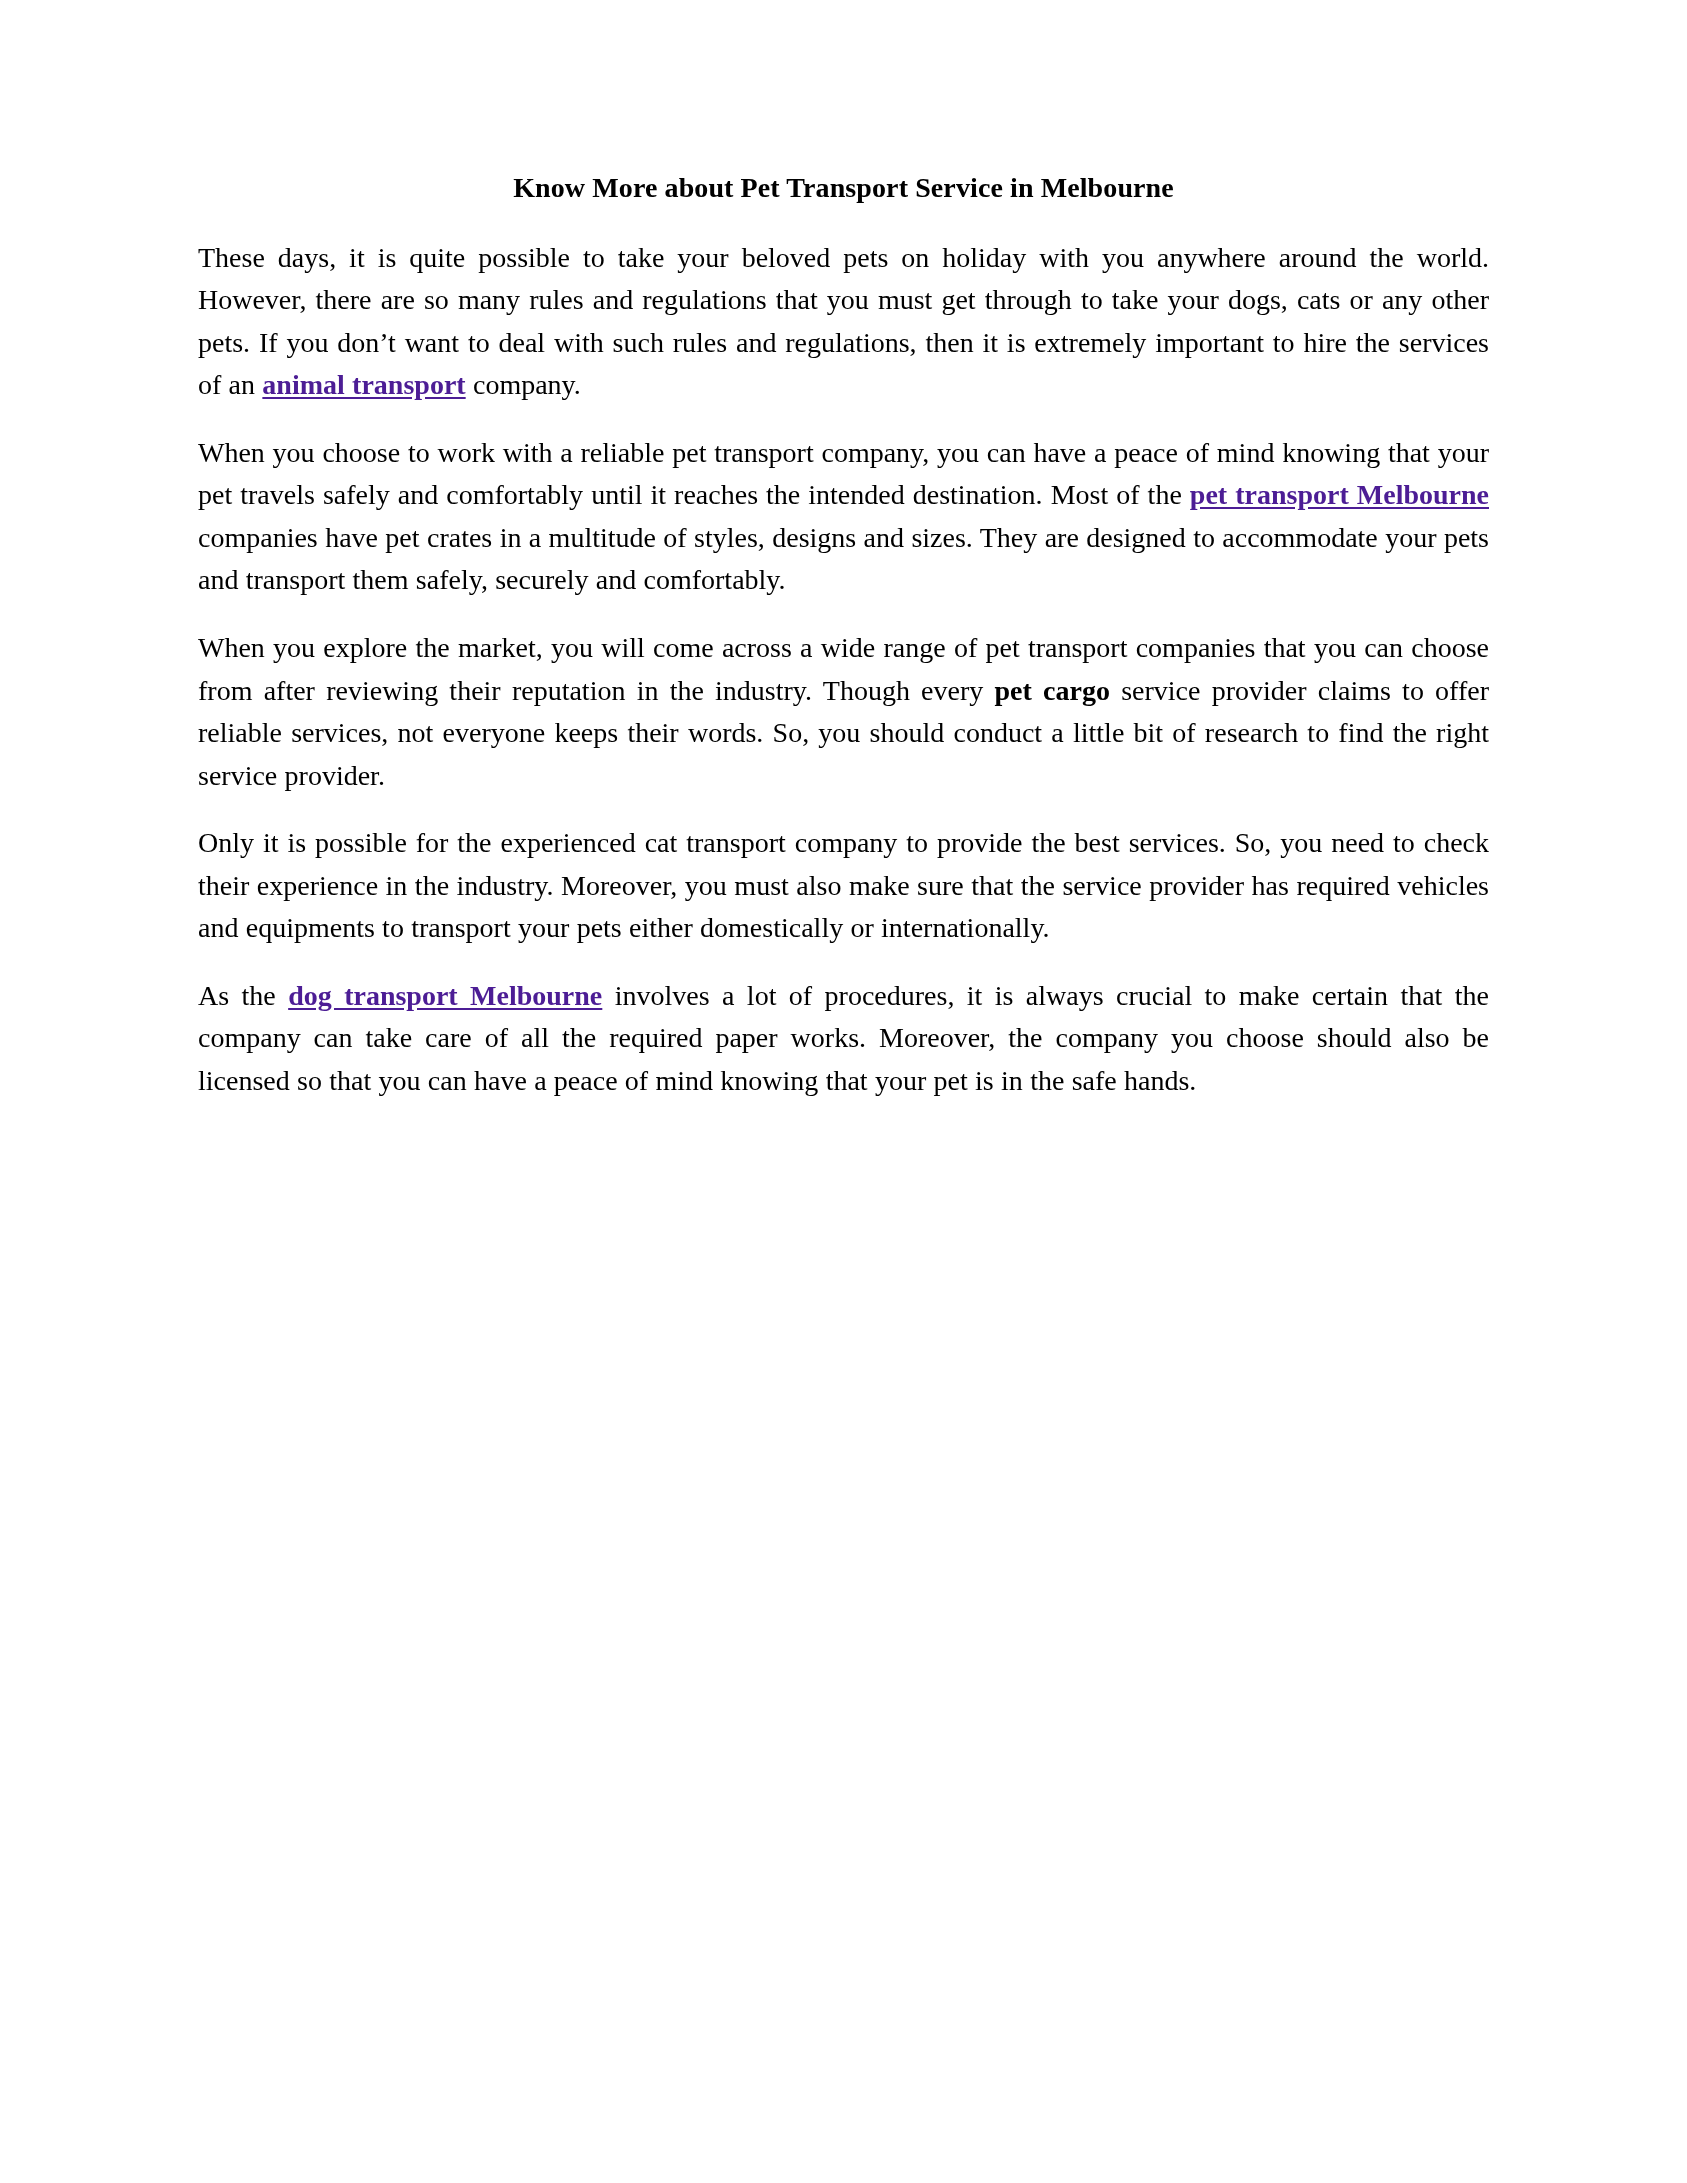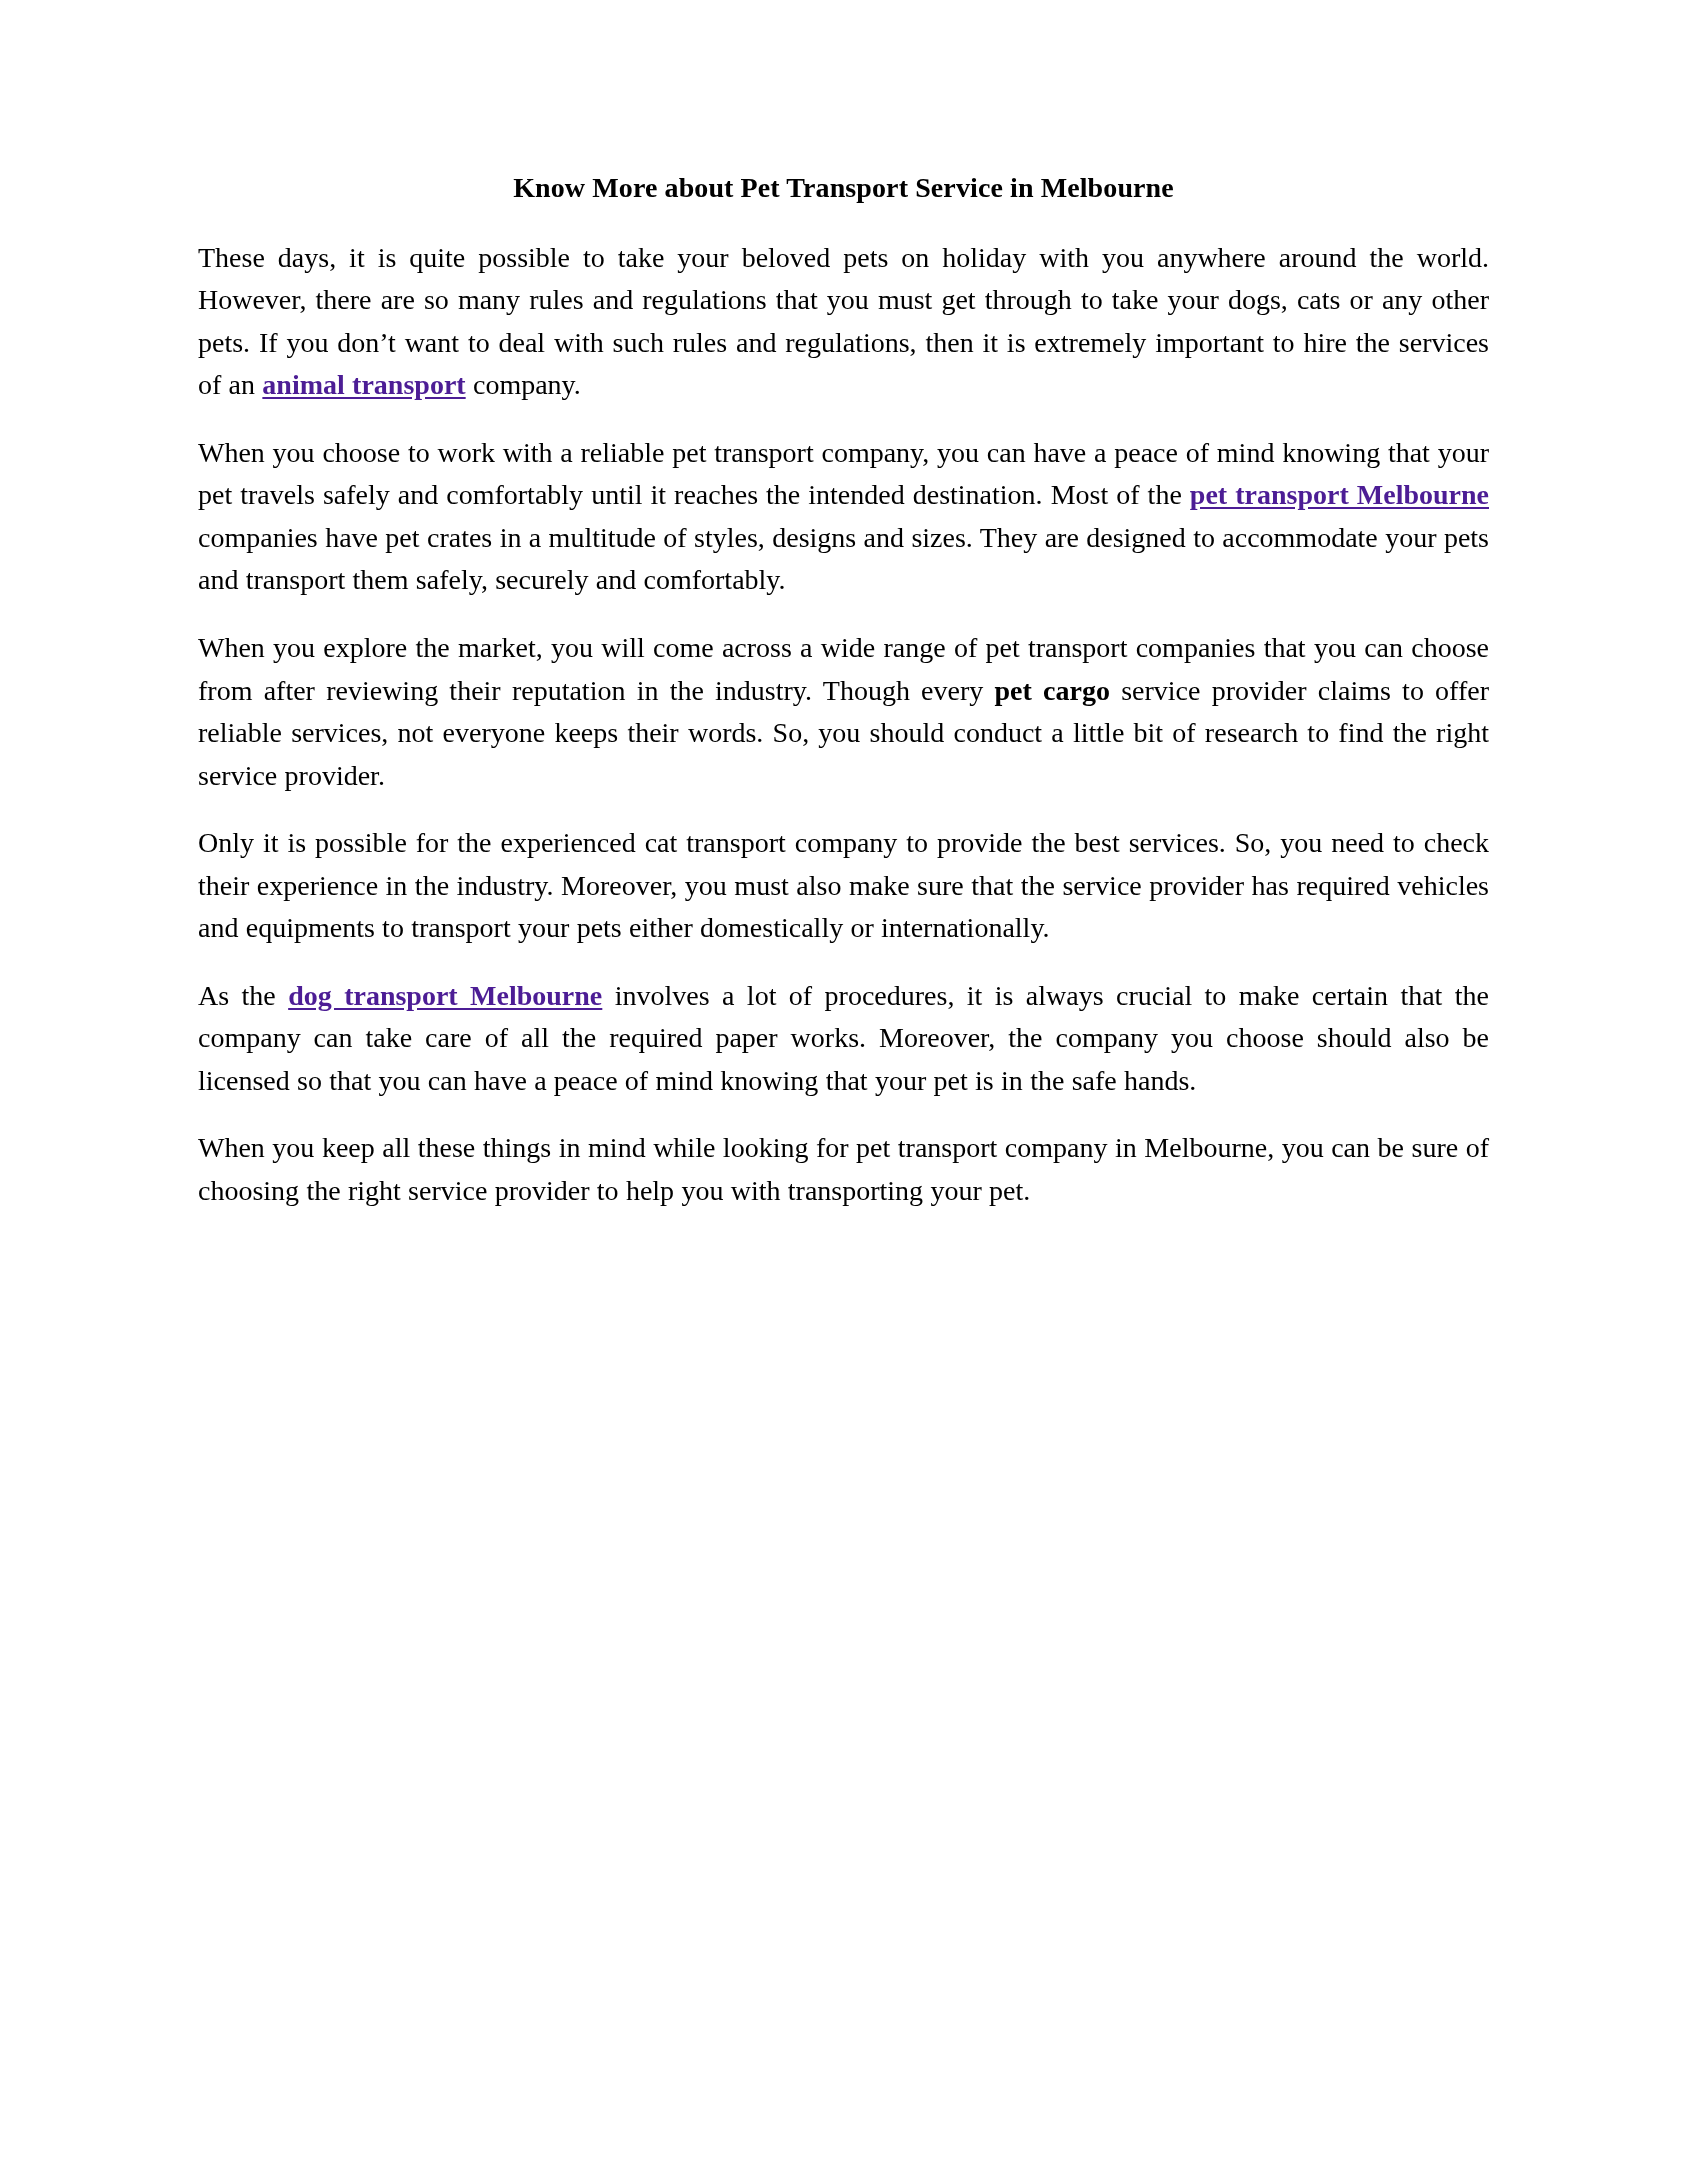--- a/index.html
+++ b/index.html
@@ -76,19 +76,16 @@
     </p>
 
     <p class="para">
       <span data-bind="document.paragraphs.3.runs.0.text">Only it is possible for the experienced cat transport company to provide the best services. So, you need to check their experience in the industry. Moreover, you must also make sure that the service provider has required vehicles and equipments to transport your pets either domestically or internationally.</span>
     </p>
 
     <p class="para">
       <span data-bind="document.paragraphs.4.runs.0.text">As the </span><a class="link" href="#" data-bind="document.paragraphs.4.runs.1.text">dog transport Melbourne</a><span data-bind="document.paragraphs.4.runs.2.text"> involves a lot of procedures, it is always crucial to make certain that the company can take care of all the required paper works. Moreover, the company you choose should also be licensed so that you can have a peace of mind knowing that your pet is in the safe hands.</span>
     </p>
 
-    <p class="para">
-      <span data-bind="document.paragraphs.5.runs.0.text">When you keep all these things in mind while looking for pet transport company in Melbourne, you can be sure of choosing the right service provider to help you with transporting your pet.</span>
-    </p>
 
   </div>
 </div>
 
 
 </body></html>

